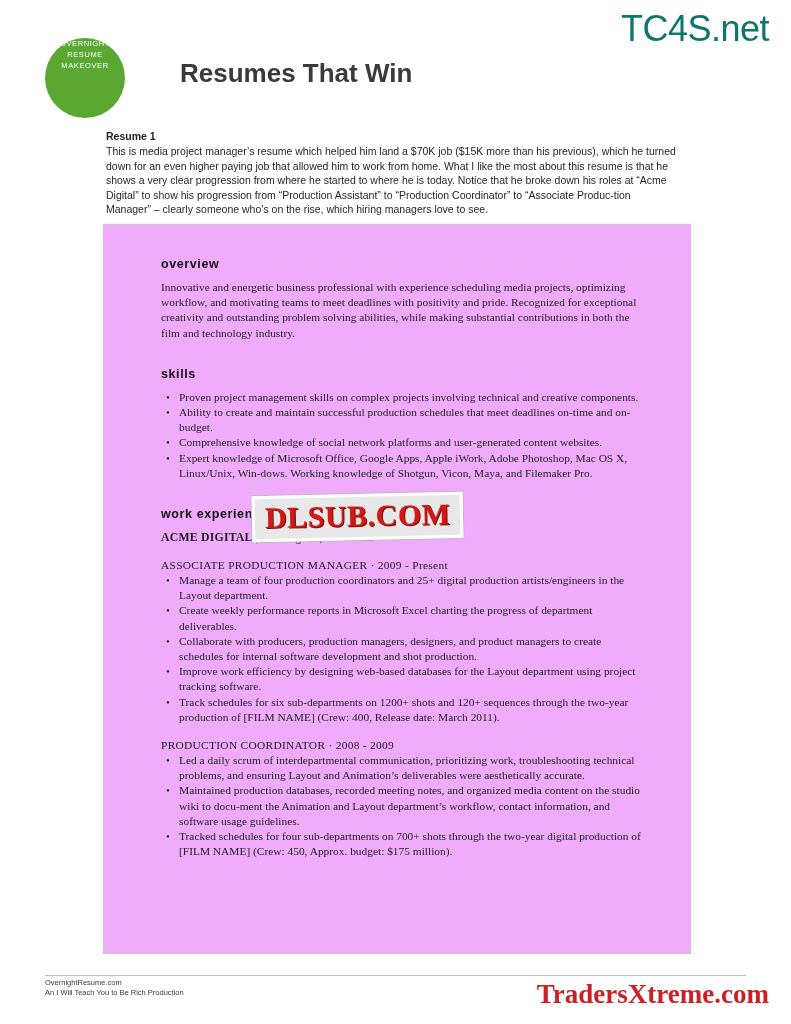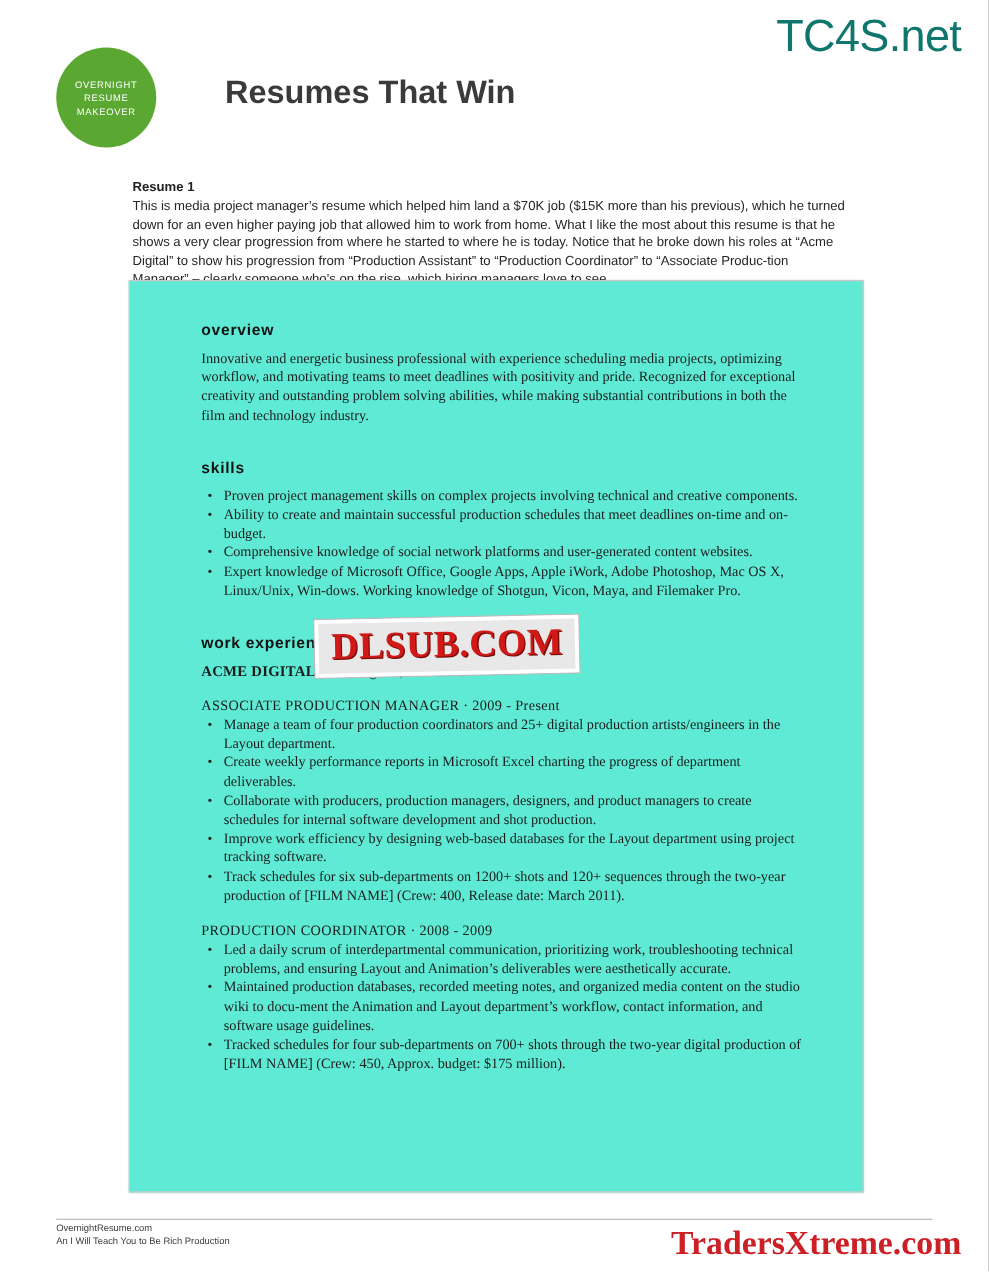--- a/index.html
+++ b/index.html
@@ -64,40 +64,39 @@
     top: 38px;
     left: 45px;
     width: 80px;
     height: 80px;
     border-radius: 50%;
     background: #5aa832;
     color: #ffffff;
     display: flex;
     flex-direction: column;
     align-items: center;
-    justify-content: center;
     text-align: center;
     font-size: 7.5px;
     line-height: 11px;
     letter-spacing: 0.6px;
   }
   .doc-title {
     position: absolute;
     top: 58px;
     left: 180px;
     font-size: 26px;
     font-weight: bold;
     color: #3a3a3a;
     text-align: right;
   }
 
   
   .intro {
     position: absolute;
-    top: 144px;
+    top: 130px;
     left: 106px;
     width: 570px;
   }
   .intro-label {
     font-size: 10.5px;
     font-weight: bold;
     color: #222;
     margin-bottom: 2px;
   }
   .intro-body {
@@ -107,21 +106,21 @@
     text-align: left;
   }
 
   
   .sheet {
     position: absolute;
     top: 224px;
     left: 103px;
     width: 586px;
     height: 728px;
-    background: #5eead4;
+    background: #f0abfc;
     border: 1px solid #c9c9c9;
     box-shadow: 0 0 2px rgba(0,0,0,0.12);
   }
   .sheet-inner {
     padding: 32px 46px 10px 57px;
     font-family: "Liberation Serif", serif;
     color: #1c1c1c;
   }
   .sec-head {
     font-family: "Liberation Sans", sans-serif;

